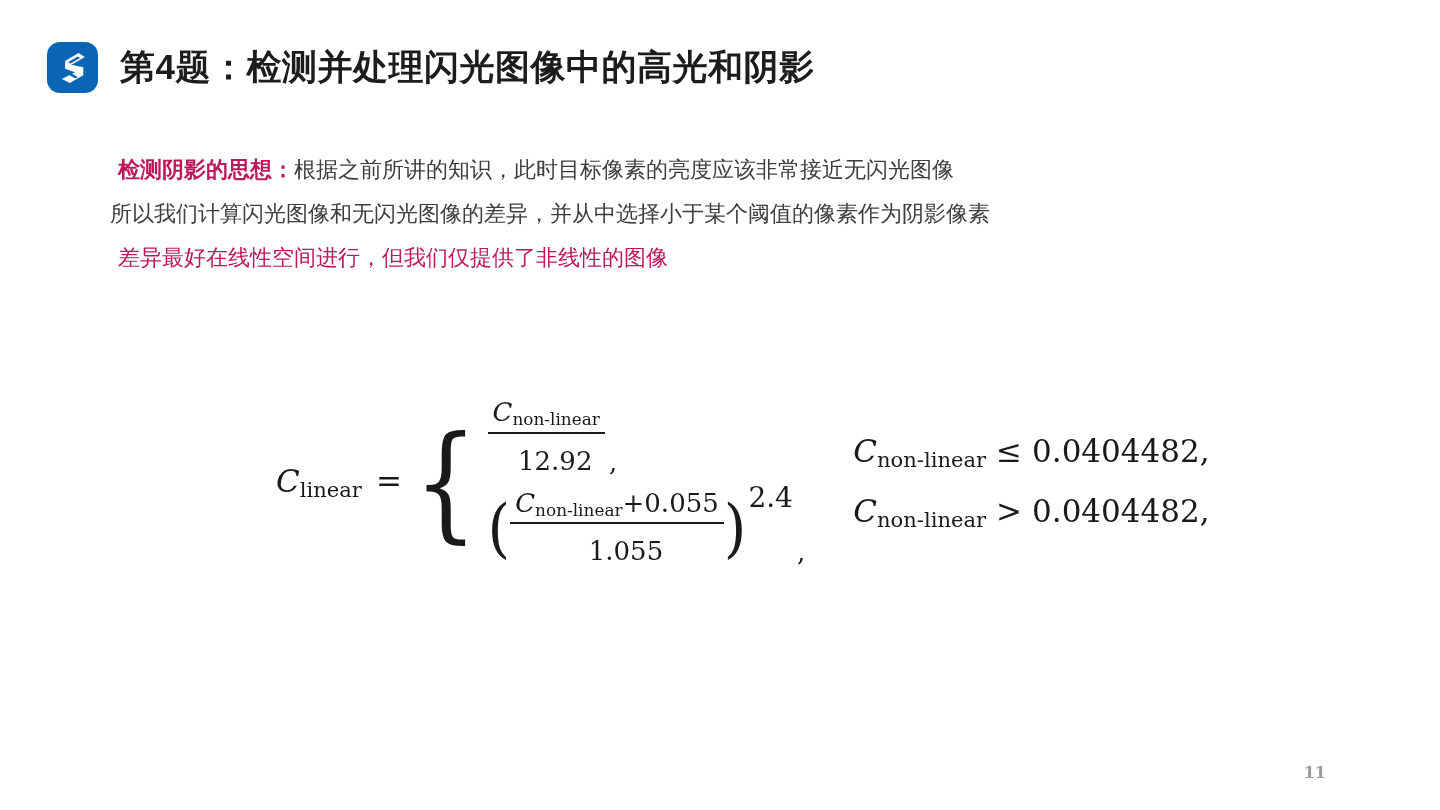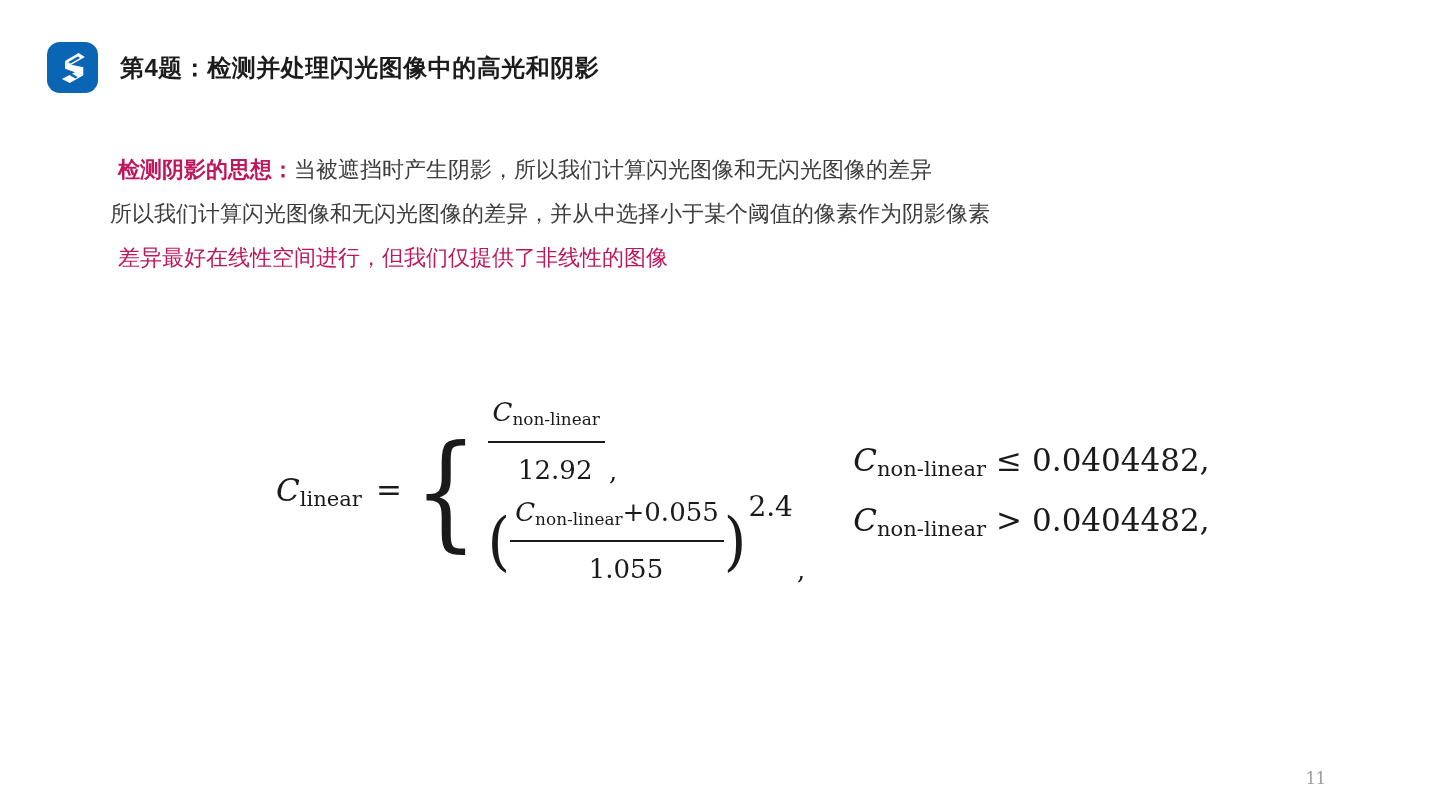--- a/index.html
+++ b/index.html
@@ -27,21 +27,21 @@
     height: 51px;
     border-radius: 13px;
     background: #0a65b4;
     display: flex;
     align-items: center;
     justify-content: center;
     flex: 0 0 auto;
   }
   .logo svg { display: block; }
   .title {
-    font-size: 24px;
+    font-size: 35px;
     font-weight: 700;
     color: #1c1c1c;
     letter-spacing: 0.5px;
     white-space: nowrap;
   }
 
   
   .body-text {
     position: absolute;
     top: 148px;
@@ -92,21 +92,21 @@
     gap: 12px;
   }
   .case { display: flex; align-items: center; font-size: 26px; }
 
   .frac {
     display: inline-flex;
     flex-direction: column;
     align-items: center;
     vertical-align: middle;
   }
-  .frac .num { border-bottom: 2px solid #1a1a1a; padding: 0 5px 11px; line-height: 1.15; white-space: nowrap; }
+  .frac .num { border-bottom: 2px solid #1a1a1a; padding: 0 5px 2px; line-height: 1.15; white-space: nowrap; }
   .frac .den { padding-top: 13px; line-height: 1.15; margin-left: 18px; }
   .frac .msub { font-size: 0.65em; }
 
   .trail-comma { align-self: flex-end; margin-left: 4px; font-size: 26px; }
   .paren {
     font-size: 58px;
     line-height: 0;
     font-weight: 400;
     display: inline-block;
     transform: scaleY(1.08);
@@ -125,24 +125,25 @@
     margin-left: 48px;
     font-size: 31px;
   }
   .cond { white-space: nowrap; }
   .rel { margin: 0 10px; }
 
   
   .page-number {
     position: absolute;
     right: 114px;
-    bottom: 22px;
+    bottom: 28px;
     font-family: "DejaVu Serif", "Liberation Serif", serif;
     font-size: 16px;
     color: #9a9a9a;
+    font-weight: bold;
   }
 </style>
 </head>
 <body>
 
 <div class="slide">
 
   <header class="header">
     <span class="logo">
       <svg width="38" height="38" viewBox="0 0 48 48" aria-hidden="true">
@@ -154,21 +155,21 @@
         <g fill="#0a65b4">
           <polygon points="18,16.5 30,9.5 33,11.3 21,18.3"></polygon>
           <polygon points="18,28.5 30,35.5 27,37.3 15,30.3"></polygon>
         </g>
       </svg>
     </span>
     <h1 class="title">第4题：检测并处理闪光图像中的高光和阴影</h1>
   </header>
 
   <section class="body-text">
-    <p><span class="red bold">检测阴影的思想：</span><span>当被遮挡时产生阴影，所以我们计算闪光图像和无闪光图像的差异</span></p>
+    <p><span class="red bold">检测阴影的思想：</span><span>根据之前所讲的知识，此时目标像素的亮度应该非常接近无闪光图像</span></p>
     <p>所以我们计算闪光图像和无闪光图像的差异，并从中选择小于某个阈值的像素作为阴影像素</p>
     <p class="red">差异最好在线性空间进行，但我们仅提供了非线性的图像</p>
   </section>
 
   <section class="formula">
 
     <span class="lhs"><span class="mvar">C</span><span class="msub">linear</span><span class="meq">=</span></span>
 
     <span class="brace">{</span>
 

